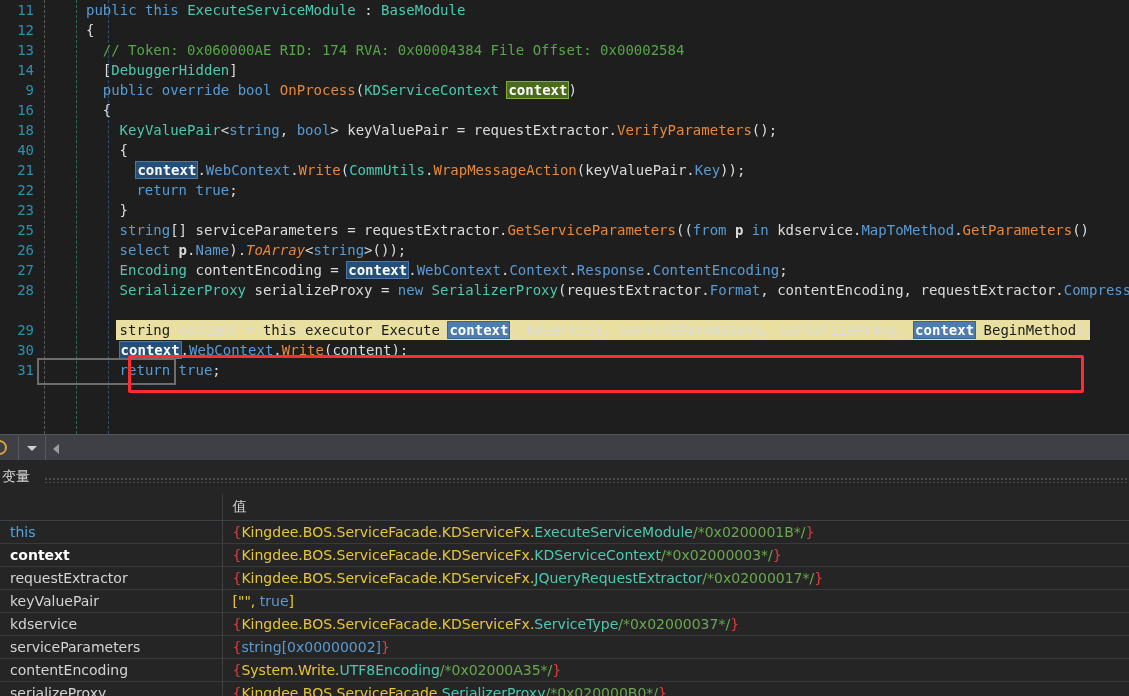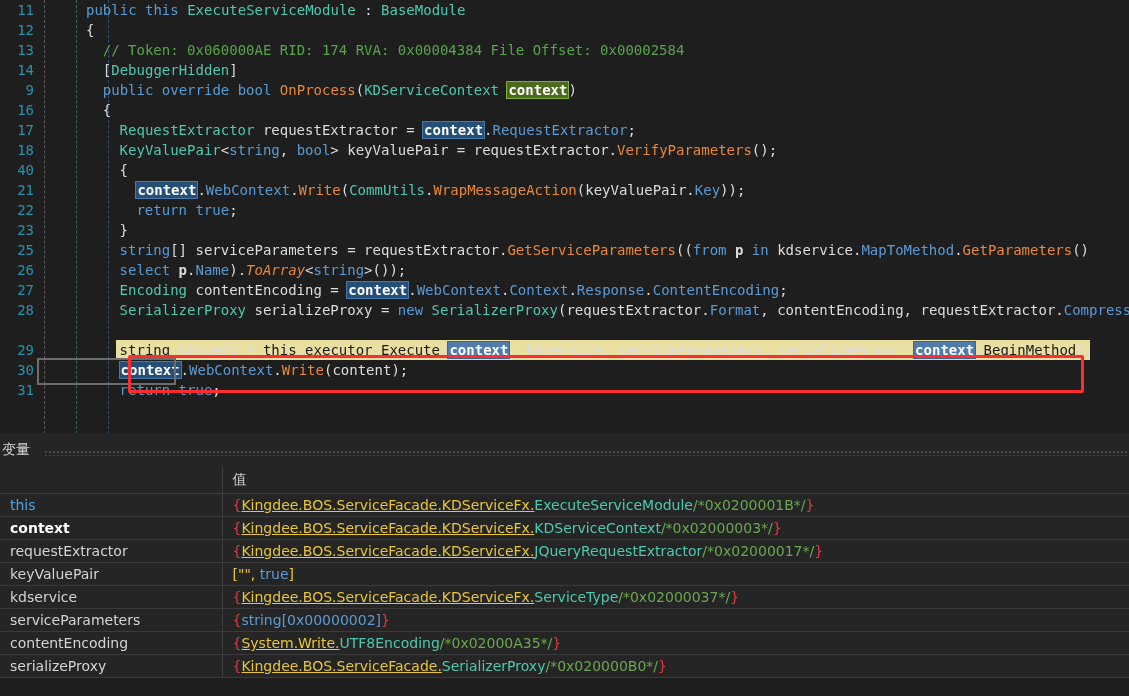--- a/index.html
+++ b/index.html
@@ -101,21 +101,21 @@
     content:"";position:absolute;left:6px;top:8px;
     border-top:5px solid transparent;border-bottom:5px solid transparent;
     border-right:6px solid #9a9aa0;
   }
   .hs-track{
     position:absolute;left:65px;top:1px;right:0;height:24px;background:#3f3f46;
   }
 
   
   .varpanel{
-    position:absolute;left:0;top:433px;width:1129px;height:236px;
+    position:absolute;left:0;top:460px;width:1129px;height:236px;
     background:#fca5a5;
   }
   .var-title-bar{
     position:relative;height:34px;background:#252526;
   }
   .var-title{
     position:absolute;left:2px;top:8px;font-size:14px;color:#d4d4d4;
     font-family:"DejaVu Sans","Liberation Sans",sans-serif;
   }
   .var-dots{
@@ -138,21 +138,21 @@
   .var-table td{
     height:22px;background:#252526;font-size:14px;padding:0 0 0 10px;
     border-right:1px solid #3f3f46;border-bottom:1px solid #3a3a3c;
     white-space:nowrap;overflow:hidden;
   }
   td.vname{color:#d4d4d4;}
   td.vname.nm-this{color:#4fa3dd;}
   td.vname.nm-bold{color:#ffffff;font-weight:bold;}
   td.vval{color:#d4d4d4;}
   .v-brace{color:#e03b3b;}
-  .v-ns{color:#e8c63a;text-decoration:underline;}
+  .v-ns{color:#e8c63a;}
   .v-cls{color:#4ec9b0;}
   .v-tok{color:#5b9bd5;}
   .v-addr{color:#6aa84f;}
   .v-str{color:#e8c63a;}
   .v-kw{color:#5b9bd5;}
 </style>
 </head>
 <body>
 
 <div class="app">
@@ -162,21 +162,20 @@
     <div class="guide g2"></div>
     <div class="guide g3"></div>
 
     <div class="code-rows" id="code-rows">
         <div class="row"><div class="gutter">11</div><div class="codeline" style="left: 86px;"><span class="kw">public</span> <span class="kw">this</span> <span class="type">ExecuteServiceModule</span> <span class="plain">:</span> <span class="type">BaseModule</span></div></div>
         <div class="row"><div class="gutter">12</div><div class="codeline" style="left: 86px;"><span class="plain">{</span></div></div>
         <div class="row"><div class="gutter">13</div><div class="codeline" style="left: 102.8px;"><span class="cmt">// Token: 0x060000AE RID: 174 RVA: 0x00004384 File Offset: 0x00002584</span></div></div>
         <div class="row"><div class="gutter">14</div><div class="codeline" style="left: 102.8px;"><span class="plain">[</span><span class="type">DebuggerHidden</span><span class="plain">]</span></div></div>
         <div class="row"><div class="gutter">9</div><div class="codeline" style="left: 102.8px;"><span class="kw">public</span> <span class="kw">override</span> <span class="kw">bool</span> <span class="meth">OnProcess</span><span class="plain">(</span><span class="type">KDServiceContext</span> <span class="hl-def">context</span><span class="plain">)</span></div></div>
         <div class="row"><div class="gutter">16</div><div class="codeline" style="left: 102.8px;"><span class="plain">{</span></div></div>
-        <div class="row"><div class="gutter">17</div><div class="codeline" style="left: 119.6px;"><span class="type">RequestExtractor</span> <span class="plain">requestExtractor</span> <span class="plain">=</span> <span class="hl-ref">context</span><span class="plain">.</span><span class="prop">RequestExtractor</span><span class="plain">;</span></div></div>
         <div class="row"><div class="gutter">18</div><div class="codeline" style="left: 119.6px;"><span class="type">KeyValuePair</span><span class="plain">&lt;</span><span class="kw">string</span><span class="plain">,</span> <span class="kw">bool</span><span class="plain">&gt;</span> <span class="plain">keyValuePair</span> <span class="plain">=</span> <span class="plain">requestExtractor</span><span class="plain">.</span><span class="meth">VerifyParameters</span><span class="plain">();</span></div></div>
         <div class="row"><div class="gutter">40</div><div class="codeline" style="left: 119.6px;"><span class="plain">{</span></div></div>
         <div class="row"><div class="gutter">21</div><div class="codeline" style="left: 136.4px;"><span class="hl-ref">context</span><span class="plain">.</span><span class="prop">WebContext</span><span class="plain">.</span><span class="meth">Write</span><span class="plain">(</span><span class="type">CommUtils</span><span class="plain">.</span><span class="meth">WrapMessageAction</span><span class="plain">(</span><span class="plain">keyValuePair</span><span class="plain">.</span><span class="prop">Key</span><span class="plain">));</span></div></div>
         <div class="row"><div class="gutter">22</div><div class="codeline" style="left: 136.4px;"><span class="kw">return</span> <span class="kw">true</span><span class="plain">;</span></div></div>
         <div class="row"><div class="gutter">23</div><div class="codeline" style="left: 119.6px;"><span class="plain">}</span></div></div>
         <div class="row"><div class="gutter">25</div><div class="codeline" style="left: 119.6px;"><span class="kw">string</span><span class="plain">[]</span> <span class="plain">serviceParameters</span> <span class="plain">=</span> <span class="plain">requestExtractor</span><span class="plain">.</span><span class="meth">GetServiceParameters</span><span class="plain">((</span><span class="kw">from</span> <span class="bld">p</span> <span class="kw">in</span> <span class="plain">kdservice</span><span class="plain">.</span><span class="prop">MapToMethod</span><span class="plain">.</span><span class="meth">GetParameters</span><span class="plain">()</span></div></div>
         <div class="row"><div class="gutter">26</div><div class="codeline" style="left: 119.6px;"><span class="kw">select</span> <span class="bld">p</span><span class="plain">.</span><span class="prop">Name</span><span class="plain">).</span><span class="ital">ToArray</span><span class="plain">&lt;</span><span class="kw">string</span><span class="plain">&gt;());</span></div></div>
         <div class="row"><div class="gutter">27</div><div class="codeline" style="left: 119.6px;"><span class="type">Encoding</span> <span class="plain">contentEncoding</span> <span class="plain">=</span> <span class="hl-ref">context</span><span class="plain">.</span><span class="prop">WebContext</span><span class="plain">.</span><span class="prop">Context</span><span class="plain">.</span><span class="prop">Response</span><span class="plain">.</span><span class="prop">ContentEncoding</span><span class="plain">;</span></div></div>
         <div class="row"><div class="gutter">28</div><div class="codeline" style="left: 119.6px;"><span class="type">SerializerProxy</span> <span class="plain">serializeProxy</span> <span class="plain">=</span> <span class="kw">new</span> <span class="type">SerializerProxy</span><span class="plain">(</span><span class="plain">requestExtractor</span><span class="plain">.</span><span class="prop">Format</span><span class="plain">,</span> <span class="plain">contentEncoding</span><span class="plain">,</span> <span class="plain">requestExtractor</span><span class="plain">.</span><span class="prop">Compressed</span></div></div>
         <div class="row"><div class="gutter"></div></div>

